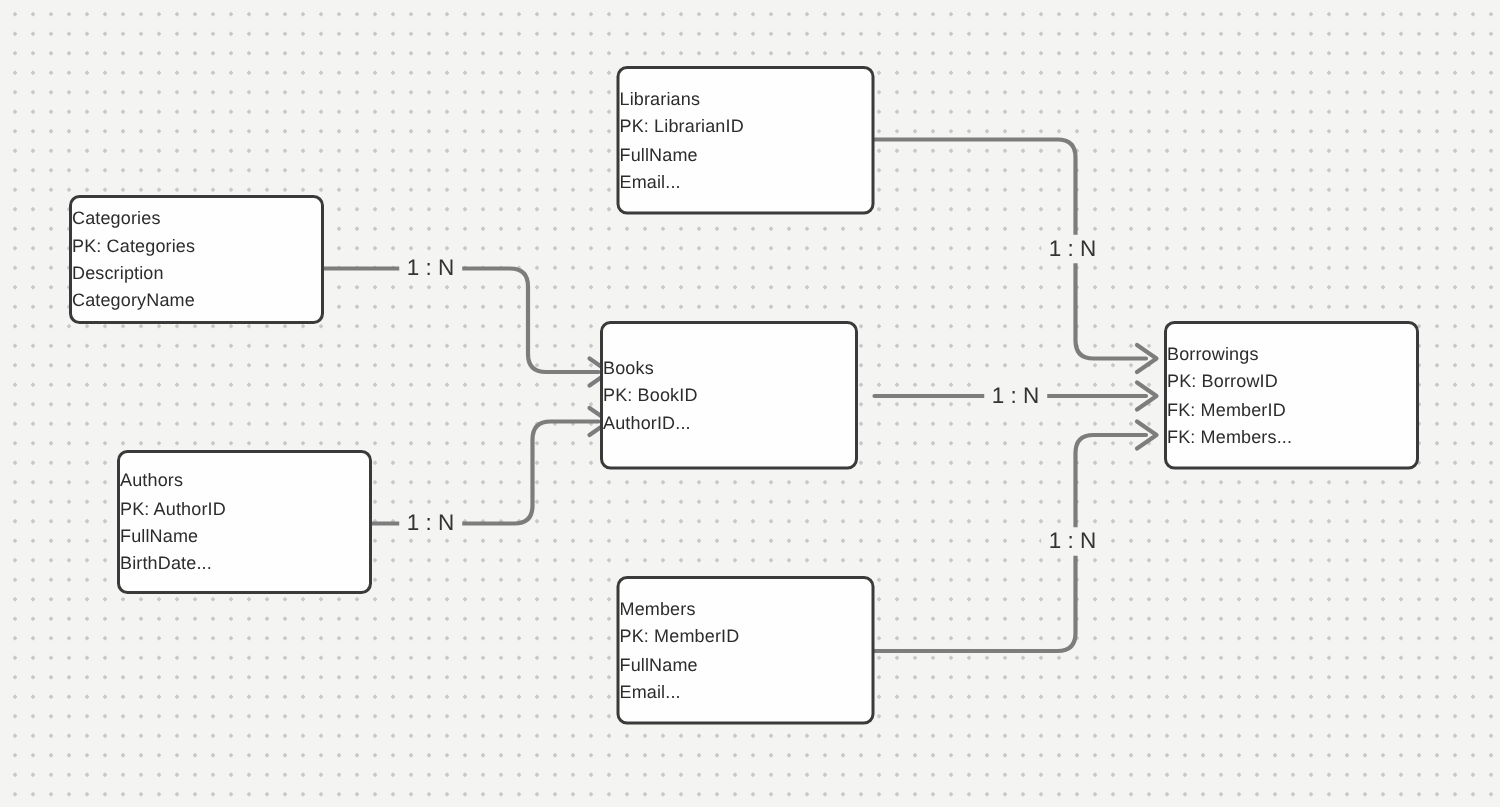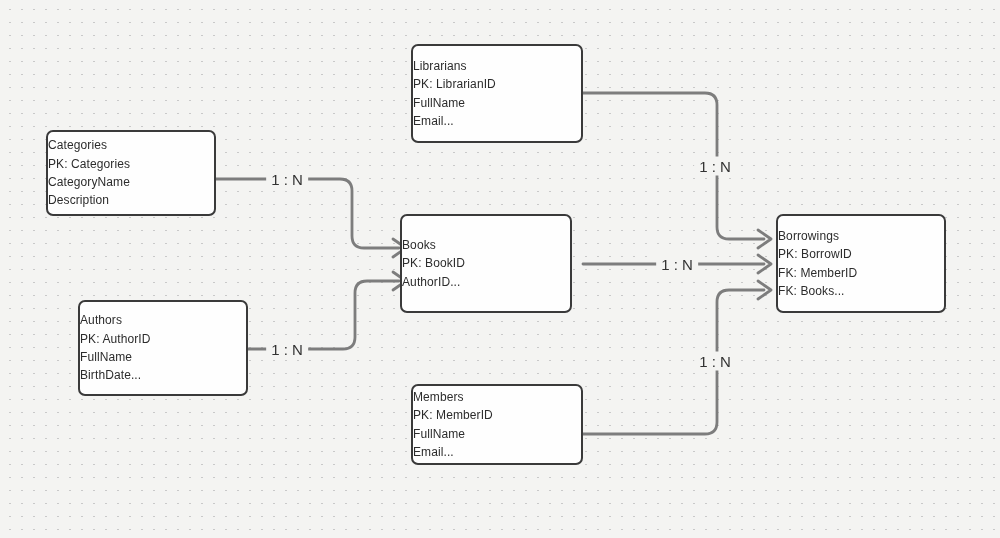--- a/index.html
+++ b/index.html
@@ -49,21 +49,21 @@
     line-height: 18.4px;
     letter-spacing: 0.1px;
   }
   .entity .title { white-space: nowrap; }
   .entity .row { white-space: nowrap; }
   
   .e-categories { left: 46px;  top: 130px; width: 170px; height: 86px; }
   .e-authors    { left: 46px;  top: 300px; width: 170px; height: 96px; margin-left: 32px; }
   .e-librarians { left: 411px; top: 44px;  width: 172px; height: 99px; }
   .e-books      { left: 400px; top: 214px; width: 172px; height: 99px; }
-  .e-members    { left: 411px; top: 384px; width: 172px; height: 81px; }
+  .e-members    { left: 411px; top: 384px; width: 172px; height: 99px; }
   .e-borrowings { left: 776px; top: 214px; width: 170px; height: 99px; }
   .edge-label {
     position: absolute;
     transform: translate(-50%, -50%);
     background: #f4f4f2;
     color: #333333;
     font-size: 15px;
     padding: 1px 5px;
     white-space: nowrap;
   }
@@ -97,22 +97,22 @@
     </g>
     <g>
       <path d="M 583 434 H 705 Q 717 434 717 422 V 302 Q 717 290 729 290 H 764"></path>
       <path d="M 758 281 L 771 290 L 758 299"></path>
     </g>
   </svg>
 
   <div class="entity e-categories">
     <div class="title">Categories</div>
     <div class="row">PK: Categories</div>
+    <div class="row">Description</div>
     <div class="row">CategoryName</div>
-    <div class="row">Description</div>
   </div>
 
   <div class="entity e-authors">
     <div class="title">Authors</div>
     <div class="row">PK: AuthorID</div>
     <div class="row">FullName</div>
     <div class="row">BirthDate...</div>
   </div>
 
   <div class="entity e-librarians">
@@ -132,21 +132,21 @@
     <div class="title">Members</div>
     <div class="row">PK: MemberID</div>
     <div class="row">FullName</div>
     <div class="row">Email...</div>
   </div>
 
   <div class="entity e-borrowings">
     <div class="title">Borrowings</div>
     <div class="row">PK: BorrowID</div>
     <div class="row">FK: MemberID</div>
-    <div class="row">FK: Books...</div>
+    <div class="row">FK: Members...</div>
   </div>
 
   <div class="edge-label l-cat-books">1 : N</div>
   <div class="edge-label l-auth-books">1 : N</div>
   <div class="edge-label l-lib-borr">1 : N</div>
   <div class="edge-label l-books-borr">1 : N</div>
   <div class="edge-label l-mem-borr">1 : N</div>
 
 </div>
 

